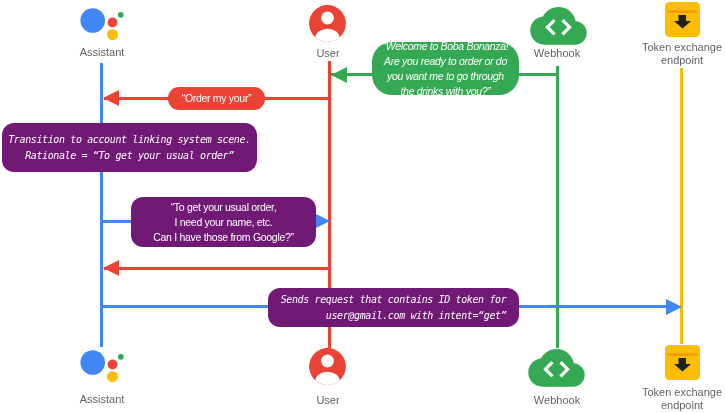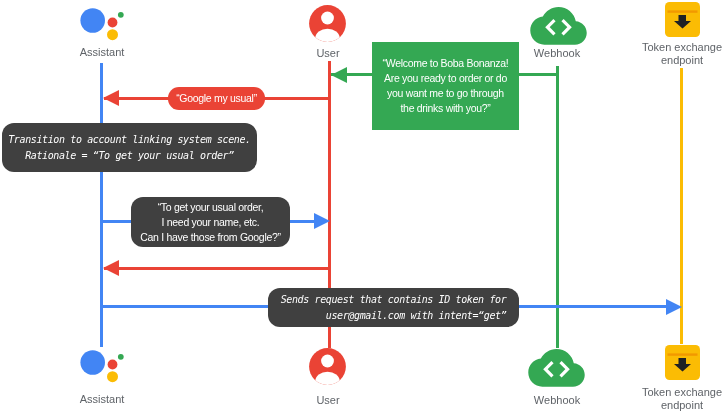--- a/index.html
+++ b/index.html
@@ -52,25 +52,25 @@
     position:absolute;z-index:5;color:#ffffff;display:flex;align-items:center;justify-content:center;
     text-align:center;white-space:pre-line;box-sizing:border-box;
   }
   .speech{font-size:10.5px;line-height:15px;letter-spacing:-0.3px;border-radius:11px;}
   .note{
     font-family:"DejaVu Sans Mono","Liberation Mono",monospace;font-style:italic;
     font-size:10px;line-height:16px;letter-spacing:-0.38px;border-radius:12px;
   }
   .bg-green{background:#34A853;}
   .bg-red{background:#EA4335;}
-  .bg-blue{background:#404040;}
-  .bx-welcome{left:372px;top:42px;width:147px;height:88px;border-radius:0;}
+  .bg-blue{background:#701a75;}
+  .bx-welcome{left:372px;top:42px;width:147px;height:53px;border-radius:20px;font-style:italic;}
   .bx-order{left:168px;top:87px;width:97px;height:23px;}
   .bx-transition{left:2px;top:123px;width:255px;height:49px;}
-  .bx-ask{left:131px;top:197px;width:159px;height:50px;border-radius:12px;}
+  .bx-ask{left:131px;top:197px;width:185px;height:50px;border-radius:12px;}
   .bx-yes{left:168px;top:256px;width:97px;height:25px;}
   .bx-sends{left:268px;top:288px;width:251px;height:39px;text-align:right;}
 </style>
 </head>
 <body>
 
 <div id="stage">
 
   <div class="lifeline ll-assistant"></div>
   <div class="lifeline ll-user"></div>
@@ -124,21 +124,21 @@
 
   <div class="msg-line line-green ln-welcome"></div>
   <div class="msg-head head-left-green hd-welcome"></div>
   <div class="bubble speech bg-green bx-welcome">“Welcome to Boba Bonanza!
 Are you ready to order or do
 you want me to go through
 the drinks with you?”</div>
 
   <div class="msg-line line-red ln-order"></div>
   <div class="msg-head head-left-red hd-order"></div>
-  <div class="bubble speech bg-red bx-order">“Google my usual”</div>
+  <div class="bubble speech bg-red bx-order">“Order my your”</div>
 
   <div class="bubble note bg-blue bx-transition">Transition to account linking system scene.
 Rationale = “To get your usual order”</div>
 
   <div class="msg-line line-blue ln-ask"></div>
   <div class="msg-head head-right-blue hd-ask"></div>
   <div class="bubble speech bg-blue bx-ask">“To get your usual order,
 I need your name, etc.
 Can I have those from Google?”</div>
 

